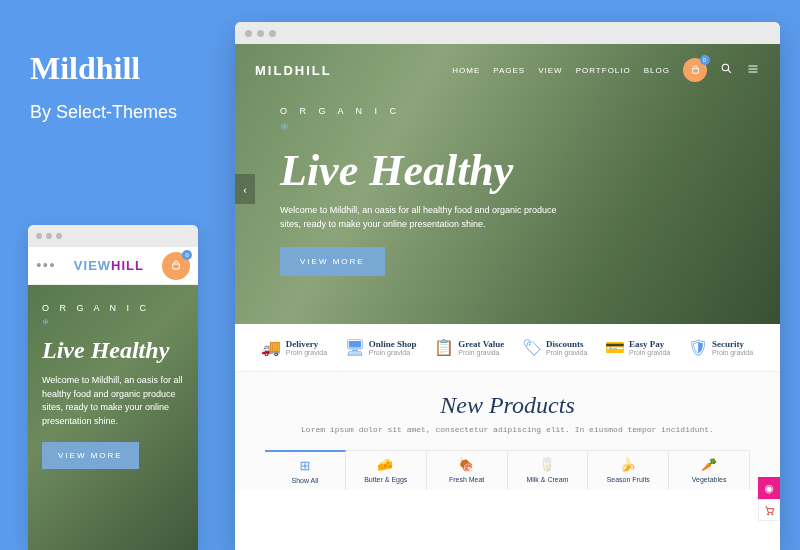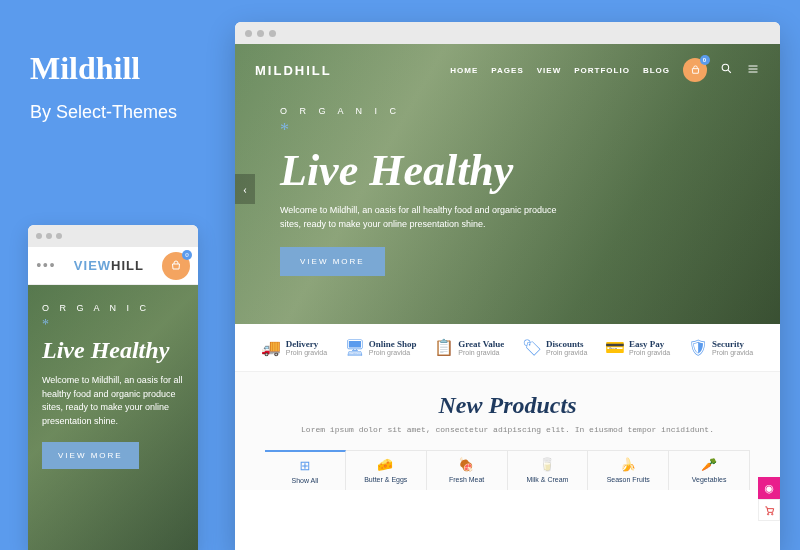--- a/index.html
+++ b/index.html
@@ -10,58 +10,58 @@
 .sidebar-info .subtitle { font-size: 20px; font-weight: 300; margin-top: 2px; }
 .sidebar-info .byline { font-size: 18px; margin-top: 15px; font-family: Liberation Sans, sans-serif; }
 
 .mobile-preview { position: absolute; left: 28px; top: 225px; width: 170px; height: 325px; background: #fff; border-radius: 6px 6px 0 0; overflow: hidden; box-shadow: 0 6px 20px rgba(0,0,0,0.15); }
 .mobile-bar { height: 22px; background: #eaeaea; display: flex; align-items: center; padding-left: 8px; gap: 4px; }
 .mobile-bar span { width: 6px; height: 6px; border-radius: 50%; background: #bbb; }
 .mobile-header { height: 38px; display: flex; align-items: center; justify-content: space-between; padding: 0 8px; border-bottom: 1px solid #eee; }
 .mobile-menu { color: #999; font-size: 16px; letter-spacing: 1px; }
 .mobile-logo { font-family: Arial, sans-serif; font-weight: bold; font-size: 13px; letter-spacing: 1px; }
 .mobile-logo .m1 { color: #6aa4d9; }
-.mobile-logo .m2 { color: #404040; text-align: right; }
+.mobile-logo .m2 { color: #a21caf; text-align: right; }
 .mobile-cart { width: 28px; height: 28px; border-radius: 50%; background: #f4a460; display: flex; align-items: center; justify-content: center; position: relative; }
 .mobile-cart .badge { position: absolute; top: -2px; right: -2px; width: 10px; height: 10px; border-radius: 50%; background: #5b9bed; font-size: 7px; color: #fff; display: flex; align-items: center; justify-content: center; }
 .mobile-hero { position: relative; height: 265px; background: linear-gradient(rgba(40,70,50,0.3),rgba(40,70,50,0.3)), linear-gradient(135deg,#6b8e5a 0%,#8ba76f 40%,#4a6140 100%); color: #fff; padding: 18px 14px; }
 .mobile-tag { font-family: Arial, sans-serif; font-size: 9px; letter-spacing: 4px; color: #fff; }
 .mobile-star { font-size: 14px; margin: 4px 0; color: #7fb3e0; }
 .mobile-headline { font-family: Georgia, serif; font-size: 24px; font-style: italic; font-weight: bold; margin: 2px 0 10px; }
 .mobile-desc { font-size: 9px; line-height: 1.5; font-family: Arial, sans-serif; }
 .mobile-btn { display: inline-block; margin-top: 14px; background: #7aa8d4; color: #fff; font-size: 8px; letter-spacing: 2px; padding: 9px 16px; font-family: Arial, sans-serif; }
 
 .desktop-preview { position: absolute; left: 235px; top: 22px; width: 545px; height: 528px; background: #fff; border-radius: 6px 6px 0 0; overflow: hidden; box-shadow: 0 10px 30px rgba(0,0,0,0.2); }
 .desktop-bar { height: 22px; background: #eaeaea; display: flex; align-items: center; padding-left: 10px; gap: 5px; }
 .desktop-bar span { width: 7px; height: 7px; border-radius: 50%; background: #bbb; }
 .desktop-hero { position: relative; height: 280px; background: linear-gradient(rgba(30,50,40,0.15),rgba(30,50,40,0.15)), linear-gradient(120deg,#7a9d6b 0%,#a0b888 30%,#5d7a4f 70%,#3e5534 100%); color: #fff; }
 .desktop-nav { display: flex; align-items: center; justify-content: space-between; padding: 14px 20px; }
 .desktop-logo { font-family: Arial, sans-serif; font-weight: bold; letter-spacing: 2px; font-size: 13px; color: #fff; }
-.desktop-navlinks { display: flex; align-items: center; gap: 13px; font-family: Arial, sans-serif; font-size: 8px; letter-spacing: 1px; font-weight: bold; }
+.desktop-navlinks { display: flex; align-items: center; gap: 13px; font-family: Arial, sans-serif; font-size: 8px; letter-spacing: 1px; font-weight: normal; }
 .desktop-navlinks a { color: #fff; cursor: pointer; }
 .desktop-cart { width: 24px; height: 24px; border-radius: 50%; background: #f4a460; display: flex; align-items: center; justify-content: center; position: relative; }
 .desktop-cart .badge { position: absolute; top: -3px; right: -3px; width: 10px; height: 10px; border-radius: 50%; background: #5b9bed; font-size: 6px; color: #fff; display: flex; align-items: center; justify-content: center; }
 .desktop-search { color: #fff; font-size: 13px; }
 .desktop-ham { color: #fff; font-size: 14px; }
 .desktop-hero-body { padding: 10px 45px; }
 .desktop-tag { font-size: 9px; letter-spacing: 5px; font-family: Arial, sans-serif; }
 .desktop-star { font-size: 18px; margin: 4px 0; color: #7fb3e0; }
 .desktop-headline { font-size: 44px; font-style: italic; font-weight: bold; font-family: Georgia, serif; margin-bottom: 8px; }
 .desktop-desc { font-size: 9px; line-height: 1.5; font-family: Arial, sans-serif; max-width: 290px; }
 .desktop-btn { display: inline-block; margin-top: 16px; background: #7aa8d4; color: #fff; font-size: 8px; letter-spacing: 2px; padding: 10px 20px; font-family: Arial, sans-serif; cursor: pointer; }
 .desktop-arrow { position: absolute; left: 0; top: 130px; width: 20px; height: 30px; background: rgba(0,0,0,0.25); display: flex; align-items: center; justify-content: center; color: #fff; font-size: 12px; cursor: pointer; }
 
 .features { display: flex; justify-content: space-around; padding: 14px 18px; background: #fff; border-bottom: 1px solid #f0f0f0; }
 .feature { display: flex; align-items: center; gap: 6px; }
 .feature-icon { color: #5b9bed; font-size: 16px; width: 18px; text-align: center; }
 .feature-text .ft-title { font-size: 9px; font-weight: bold; color: #1f3a5f; font-family: Georgia, serif; }
 .feature-text .ft-sub { font-size: 7px; color: #999; font-family: Arial, sans-serif; }
 
 .new-products { text-align: center; padding: 20px 20px 8px; background: #fbfbfb; }
-.np-title { font-size: 24px; font-weight: bold; color: #1f3a5f; font-family: Georgia, serif; font-style: italic; }
+.np-title { font-size: 24px; font-weight: normal; color: #1f3a5f; font-family: Georgia, serif; font-style: italic; }
 .np-sub { font-size: 8px; color: #888; margin-top: 6px; font-family: Liberation Mono, monospace; }
 
 .categories { display: flex; justify-content: center; gap: 0; padding: 8px 30px 0; background: #fbfbfb; }
 .cat { flex: 1; text-align: center; padding: 6px 4px; border-top: 1px solid #e8e8e8; border-right: 1px solid #e8e8e8; cursor: pointer; }
 .cat:first-child { border-top-color: #5b9bed; border-top-width: 2px; }
 .cat-icon { font-size: 13px; color: #5b9bed; }
 .cat-label { font-size: 7px; color: #1f3a5f; margin-top: 3px; font-family: Arial, sans-serif; }
 
 .side-widgets { position: absolute; right: 0; top: 455px; display: flex; flex-direction: column; }
 .widget { width: 22px; height: 22px; display: flex; align-items: center; justify-content: center; font-size: 11px; color: #fff; cursor: pointer; }

